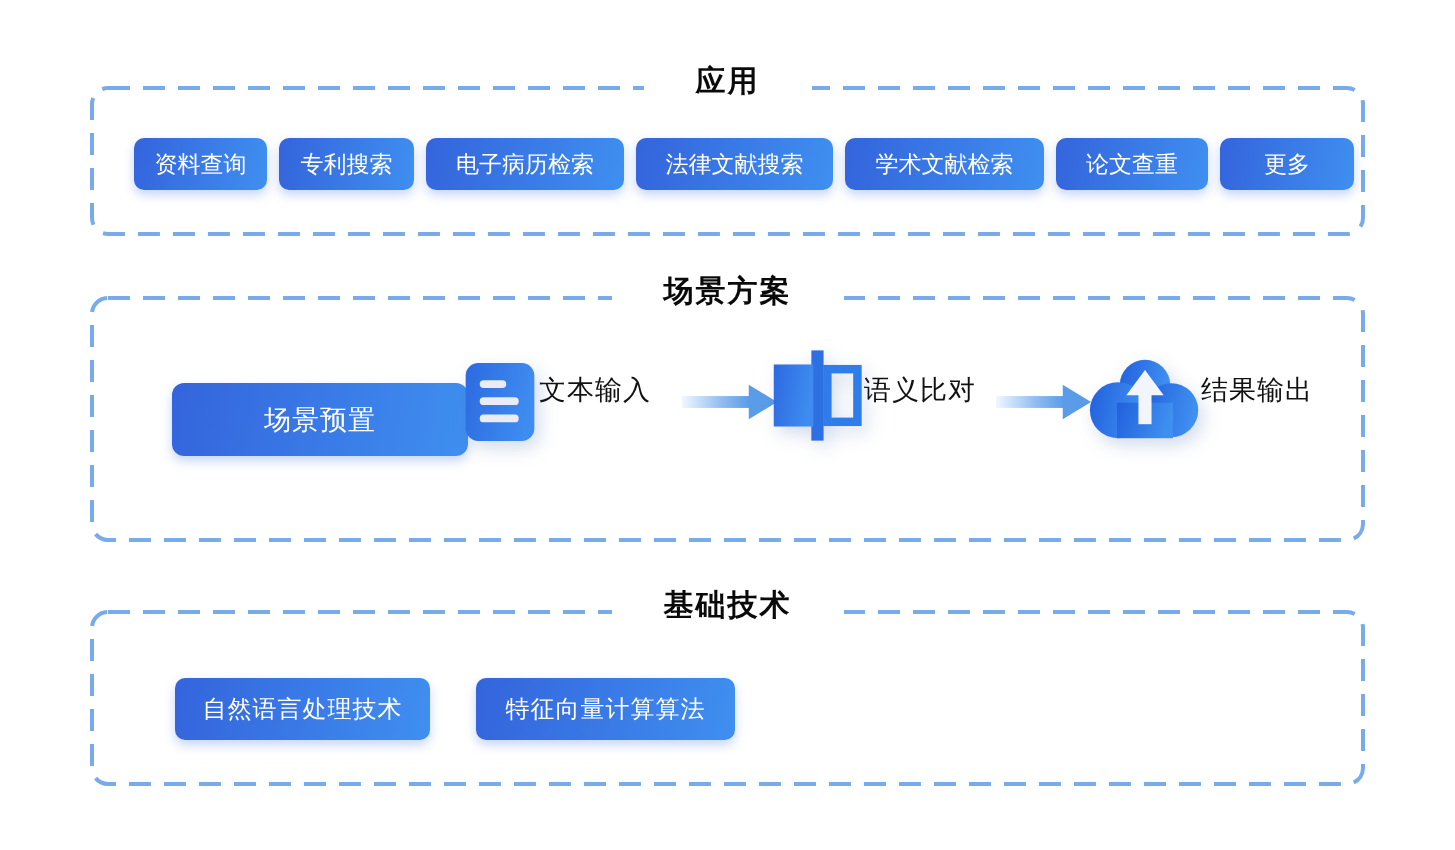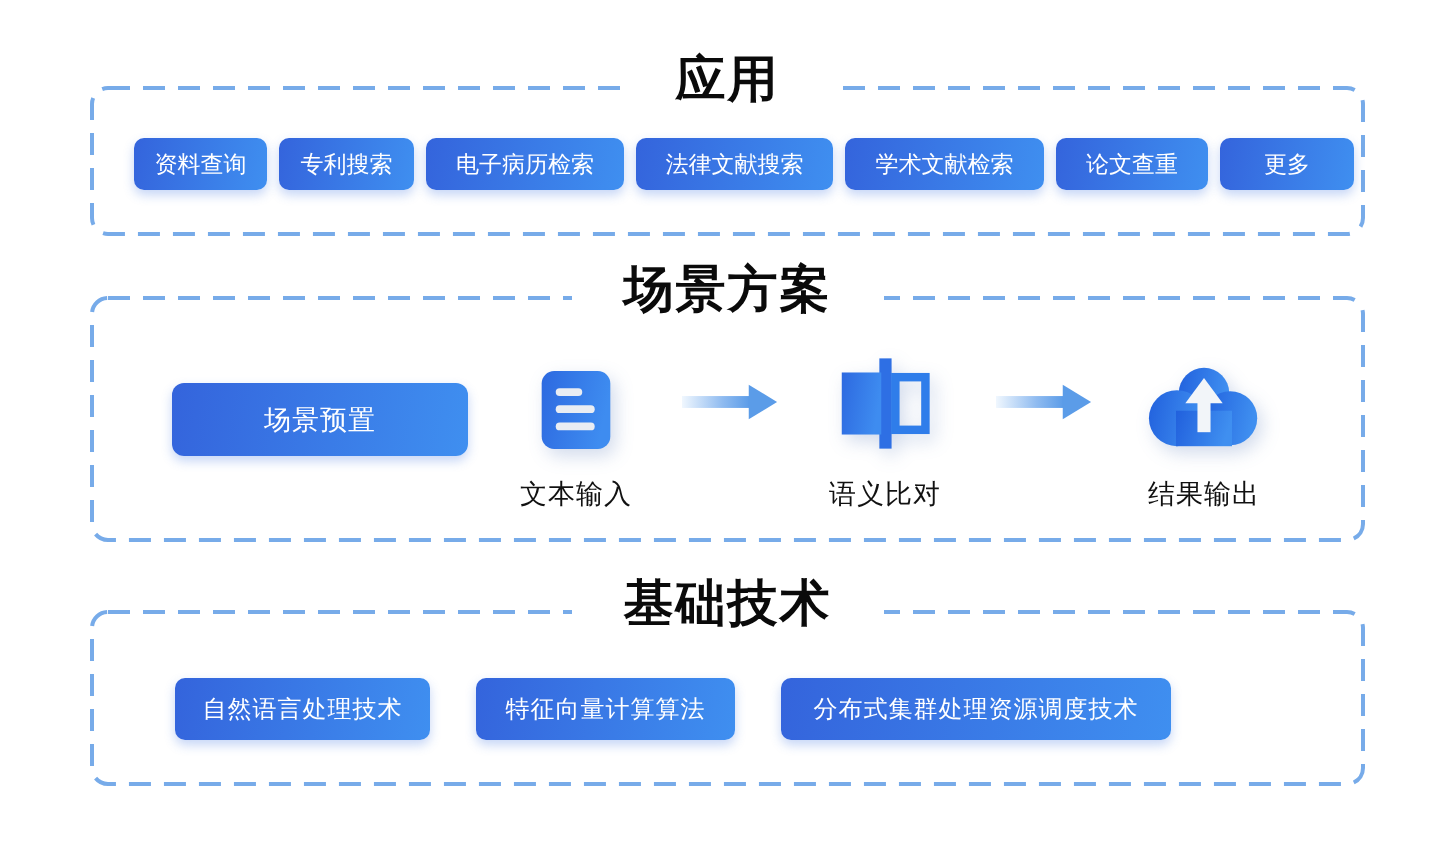--- a/index.html
+++ b/index.html
@@ -26,21 +26,21 @@
   .box-tech { top: 610px; height: 176px; }
   .dash-svg { position: absolute; inset: 0; width: 100%; height: 100%; }
 
   .section-title {
     position: absolute;
     left: 50%;
     top: 0;
     transform: translate(-50%, -60%);
     background: #ffffff;
     padding: 0 52px;
-    font-size: 50px;
+    font-size: 30px;
     font-weight: 700;
     color: #0a0a0a;
     letter-spacing: 2px;
     white-space: nowrap;
     z-index: 2;
   }
 
   
   .btn {
     display: flex;
@@ -80,26 +80,25 @@
     left: 85px;
     top: 68px;
     display: flex;
     gap: 46px;
   }
   .tech-btn { height: 62px; font-size: 24px; border-radius: 10px; letter-spacing: 1px; }
 
   
   .flow-step {
     position: absolute;
-    top: 60px;
+    top: 52px;
     width: 230px;
     transform: translateX(-50%);
     display: flex;
-    flex-direction: column;
-    align-items: center;
+    flex-direction: row;
   }
   .icon-wrap {
     height: 96px;
     display: flex;
     align-items: flex-end;
     filter: drop-shadow(5px 7px 9px rgba(50, 90, 170, 0.22));
   }
   .flow-label {
     margin-top: 24px;
     font-size: 27px;
@@ -209,17 +208,16 @@
   </div>
 
   <div class="section-box box-tech">
     <svg class="dash-svg" viewBox="0 0 1275 176" preserveAspectRatio="none">
       <rect x="2" y="2" width="1271" height="172" rx="16" fill="none" stroke="#77abe9" stroke-width="4" stroke-dasharray="22 13"></rect>
     </svg>
     <div class="section-title">基础技术</div>
     <div class="tech-row">
       <div class="btn tech-btn" style="width:255px">自然语言处理技术</div>
       <div class="btn tech-btn" style="width:259px">特征向量计算算法</div>
-      <div class="btn tech-btn" style="width:390px">分布式集群处理资源调度技术</div>
     </div>
   </div>
 
 </div>
 
 </body></html>

